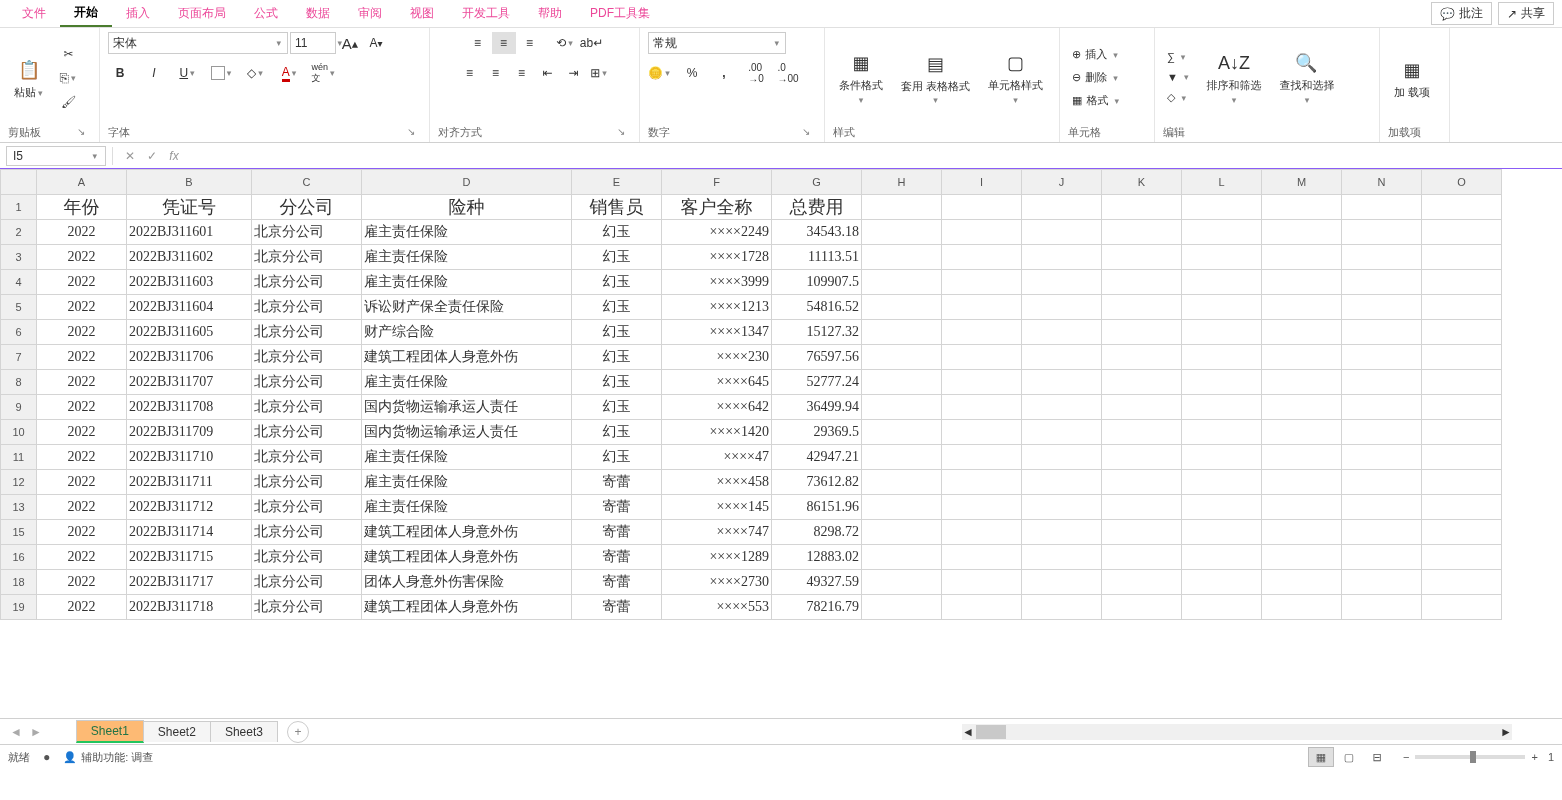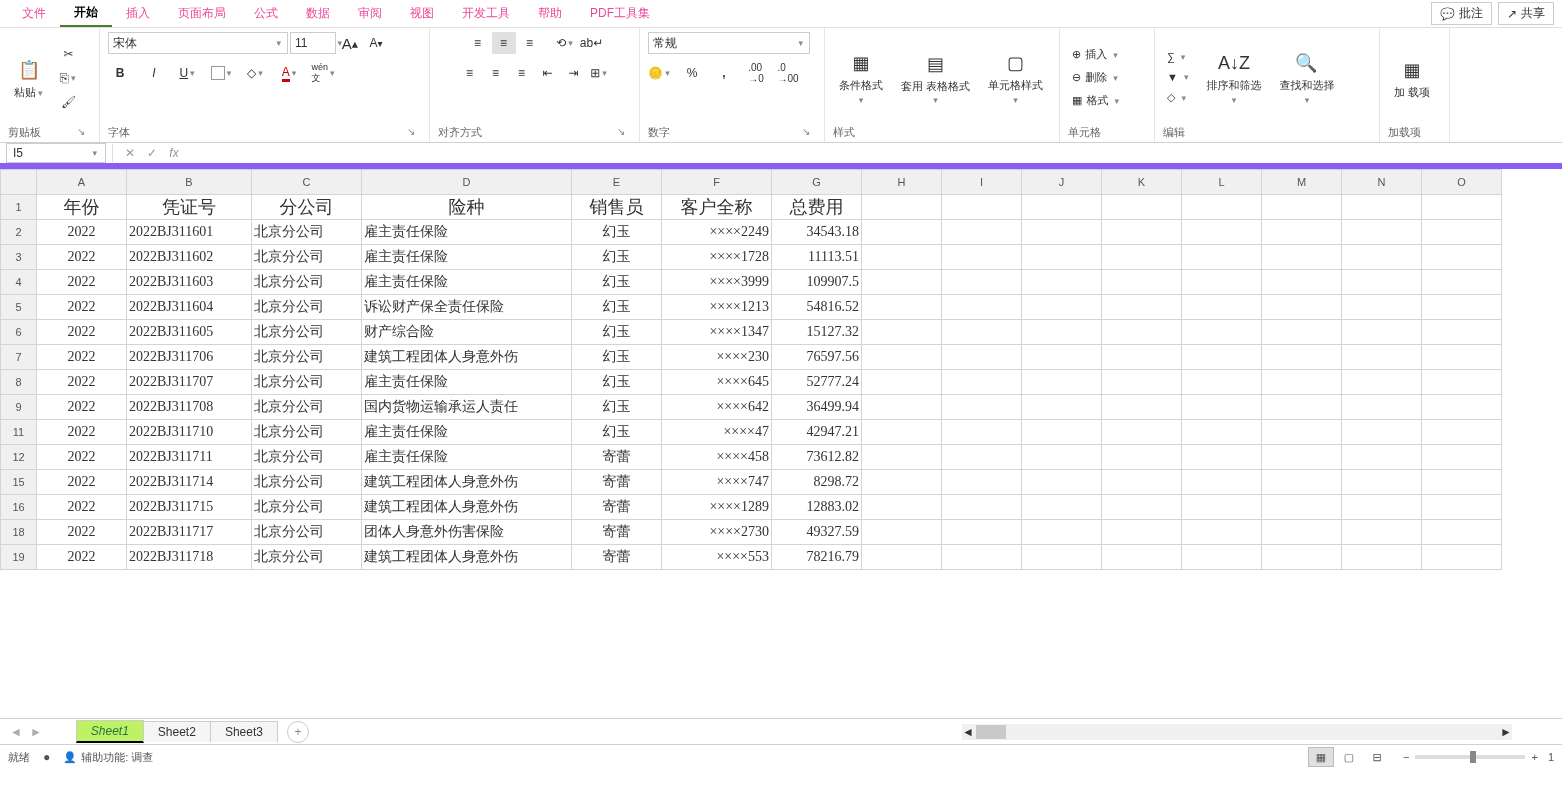--- a/index.html
+++ b/index.html
@@ -23,21 +23,21 @@
 .vbtn .lbl { font-size: 11px; text-align: center; line-height: 1.2; }
 .hbtn { display: flex; align-items: center; gap: 4px; padding: 2px 4px; cursor: pointer; font-size: 11px; }
 .col3 { display: flex; flex-direction: column; gap: 2px; }
 .row { display: flex; align-items: center; gap: 2px; }
 .dd { font-size: 9px; color: #888; padding: 0 2px; }
 .sel { border: 1px solid #ccc; height: 22px; padding: 0 4px; background: #fff; display: flex; align-items: center; justify-content: space-between; cursor: pointer; gap: 28px; }
 .mini-btn { width: 24px; height: 22px; display: flex; align-items: center; justify-content: center; cursor: pointer; }
 .ico-sq { border: 1px solid #999; }
 
 
-.fbar { display: flex; align-items: center; height: 26px; border-bottom: 6px solid #8b5cf6; }
+.fbar { display: flex; align-items: center; height: 26px; border-bottom: 1px solid #8b5cf6; }
 .fbar .namebox { width: 100px; border: 1px solid #ccc; margin: 2px 0 2px 6px; height: 20px; padding: 0 6px; display:flex; align-items:center; justify-content: space-between;}
 .fbar .sep { width: 1px; height: 18px; background: #ddd; margin: 0 6px; }
 .fbar .btn { width: 22px; text-align: center; color: #999; cursor: pointer; }
 .fbar .input { flex: 1; height: 20px; border: none; outline: none; padding: 0 6px; }
 
 
 .grid-wrap { position: relative; height: 550px; overflow: hidden; border-bottom: 1px solid #d0d0d0;}
 table.sheet { border-collapse: collapse; table-layout: fixed; }
 table.sheet th, table.sheet td { border: 1px solid #d4d4d4; height: 25px; overflow: hidden; white-space: nowrap; }
 table.sheet th { background: #f0f0f0; font-weight: normal; font-size: 11px; color: #555; text-align: center; }
@@ -48,21 +48,21 @@
 table.sheet td.r { text-align: right; }
 table.sheet tr.hdr td { font-size: 18px; text-align: center; }
 
 table.sheet td.dotr { border-right: 1px dotted #999; }
 .selcell { border: 2px solid #217346; }
 
 
 .sheet-tabs { display: flex; align-items: center; height: 26px; border-bottom: 1px solid #d0d0d0; padding: 0 6px; position: relative; }
 .sheet-tabs .nav { color: #aaa; padding: 0 4px; cursor: pointer; }
 .sheet-tabs .tab { padding: 3px 14px; border: 1px solid #ccc; border-bottom: none; margin-right: -1px; background: #f5f5f5; cursor: pointer; font-size: 12px; }
-.sheet-tabs .tab.active { background: #bef264; color: #217346; border-bottom: 2px solid #000000; font-style: italic; }
+.sheet-tabs .tab.active { background: #fdba74; color: #217346; border-bottom: 2px solid #22c55e; }
 .sheet-tabs .add { width: 22px; height: 22px; border: 1px solid #ccc; border-radius: 50%; display:flex; align-items:center; justify-content:center; margin-left: 10px; cursor:pointer; color:#888;}
 .sheet-tabs .hscroll { position: absolute; right: 50px; left: 962px; top: 5px; height: 16px; background: #f0f0f0; display:flex; align-items:center;}
 .sheet-tabs .hscroll .thumb { width: 30px; height: 14px; background: #c9c9c9; margin-left: 2px; }
 .sheet-tabs .hscroll .track { flex:1; }
 
 
 .status { display: flex; align-items: center; height: 24px; padding: 0 8px; font-size: 11px; color: #555; }
 .status .spacer { flex: 1; }
 .status .viewbtn { width: 26px; height: 20px; display: flex; align-items:center; justify-content:center; margin: 0 1px; cursor:pointer; border:1px solid transparent;}
 .status .viewbtn.active { background: #e0e0e0; border-color:#bbb;}
@@ -184,21 +184,21 @@
         <span class="mini-btn">⇤</span>
         <span class="mini-btn">⇥</span>
         <span class="mini-btn">⊞<span class="dd">▾</span></span>
       </div>
     </div>
     <div class="group-label"><span>对齐方式</span><span class="dlg-launch">↘</span></div>
   </div>
 
   <div class="group" style="width:185px">
     <div class="group-body" style="flex-direction:column; align-items:stretch; gap:8px;">
-      <div class="sel" style="width:162px">
+      <div class="sel" style="width:138px">
           <span>常规</span>
           <span class="dd">▾</span>
         </div>
       <div class="row" style="gap:8px">
         <span class="mini-btn">🪙<span class="dd">▾</span></span>
         <span class="mini-btn">%</span>
         <span class="mini-btn">
             <b>,</b>
           </span>
         <span class="mini-btn" style="font-size:10px">.00<br>→0</span>
@@ -471,20 +471,38 @@
           <td class=""></td>
           <td class=""></td>
           <td class=""></td>
           <td class=""></td>
           <td class=""></td>
           <td class=""></td>
           <td class=""></td>
           <td class=""></td>
         </tr>
         <tr>
+          <th class="rowhdr">10</th>
+          <td class="c">2022</td>
+          <td class="">2022BJ311709</td>
+          <td class="">北京分公司</td>
+          <td class="">国内货物运输承运人责任</td>
+          <td class="c">幻玉</td>
+          <td class="r">××××1420</td>
+          <td class="r dotr">29369.5</td>
+          <td class=""></td>
+          <td class=""></td>
+          <td class=""></td>
+          <td class=""></td>
+          <td class=""></td>
+          <td class=""></td>
+          <td class=""></td>
+          <td class=""></td>
+        </tr>
+        <tr>
           <th class="rowhdr">11</th>
           <td class="c">2022</td>
           <td class="">2022BJ311710</td>
           <td class="">北京分公司</td>
           <td class="">雇主责任保险</td>
           <td class="c">幻玉</td>
           <td class="r">××××47</td>
           <td class="r dotr">42947.21</td>
           <td class=""></td>
           <td class=""></td>
@@ -497,20 +515,38 @@
         </tr>
         <tr>
           <th class="rowhdr">12</th>
           <td class="c">2022</td>
           <td class="">2022BJ311711</td>
           <td class="">北京分公司</td>
           <td class="">雇主责任保险</td>
           <td class="c">寄蕾</td>
           <td class="r">××××458</td>
           <td class="r dotr">73612.82</td>
+          <td class=""></td>
+          <td class=""></td>
+          <td class=""></td>
+          <td class=""></td>
+          <td class=""></td>
+          <td class=""></td>
+          <td class=""></td>
+          <td class=""></td>
+        </tr>
+        <tr>
+          <th class="rowhdr">13</th>
+          <td class="c">2022</td>
+          <td class="">2022BJ311712</td>
+          <td class="">北京分公司</td>
+          <td class="">雇主责任保险</td>
+          <td class="c">寄蕾</td>
+          <td class="r">××××145</td>
+          <td class="r dotr">86151.96</td>
           <td class=""></td>
           <td class=""></td>
           <td class=""></td>
           <td class=""></td>
           <td class=""></td>
           <td class=""></td>
           <td class=""></td>
           <td class=""></td>
         </tr>
         <tr>

